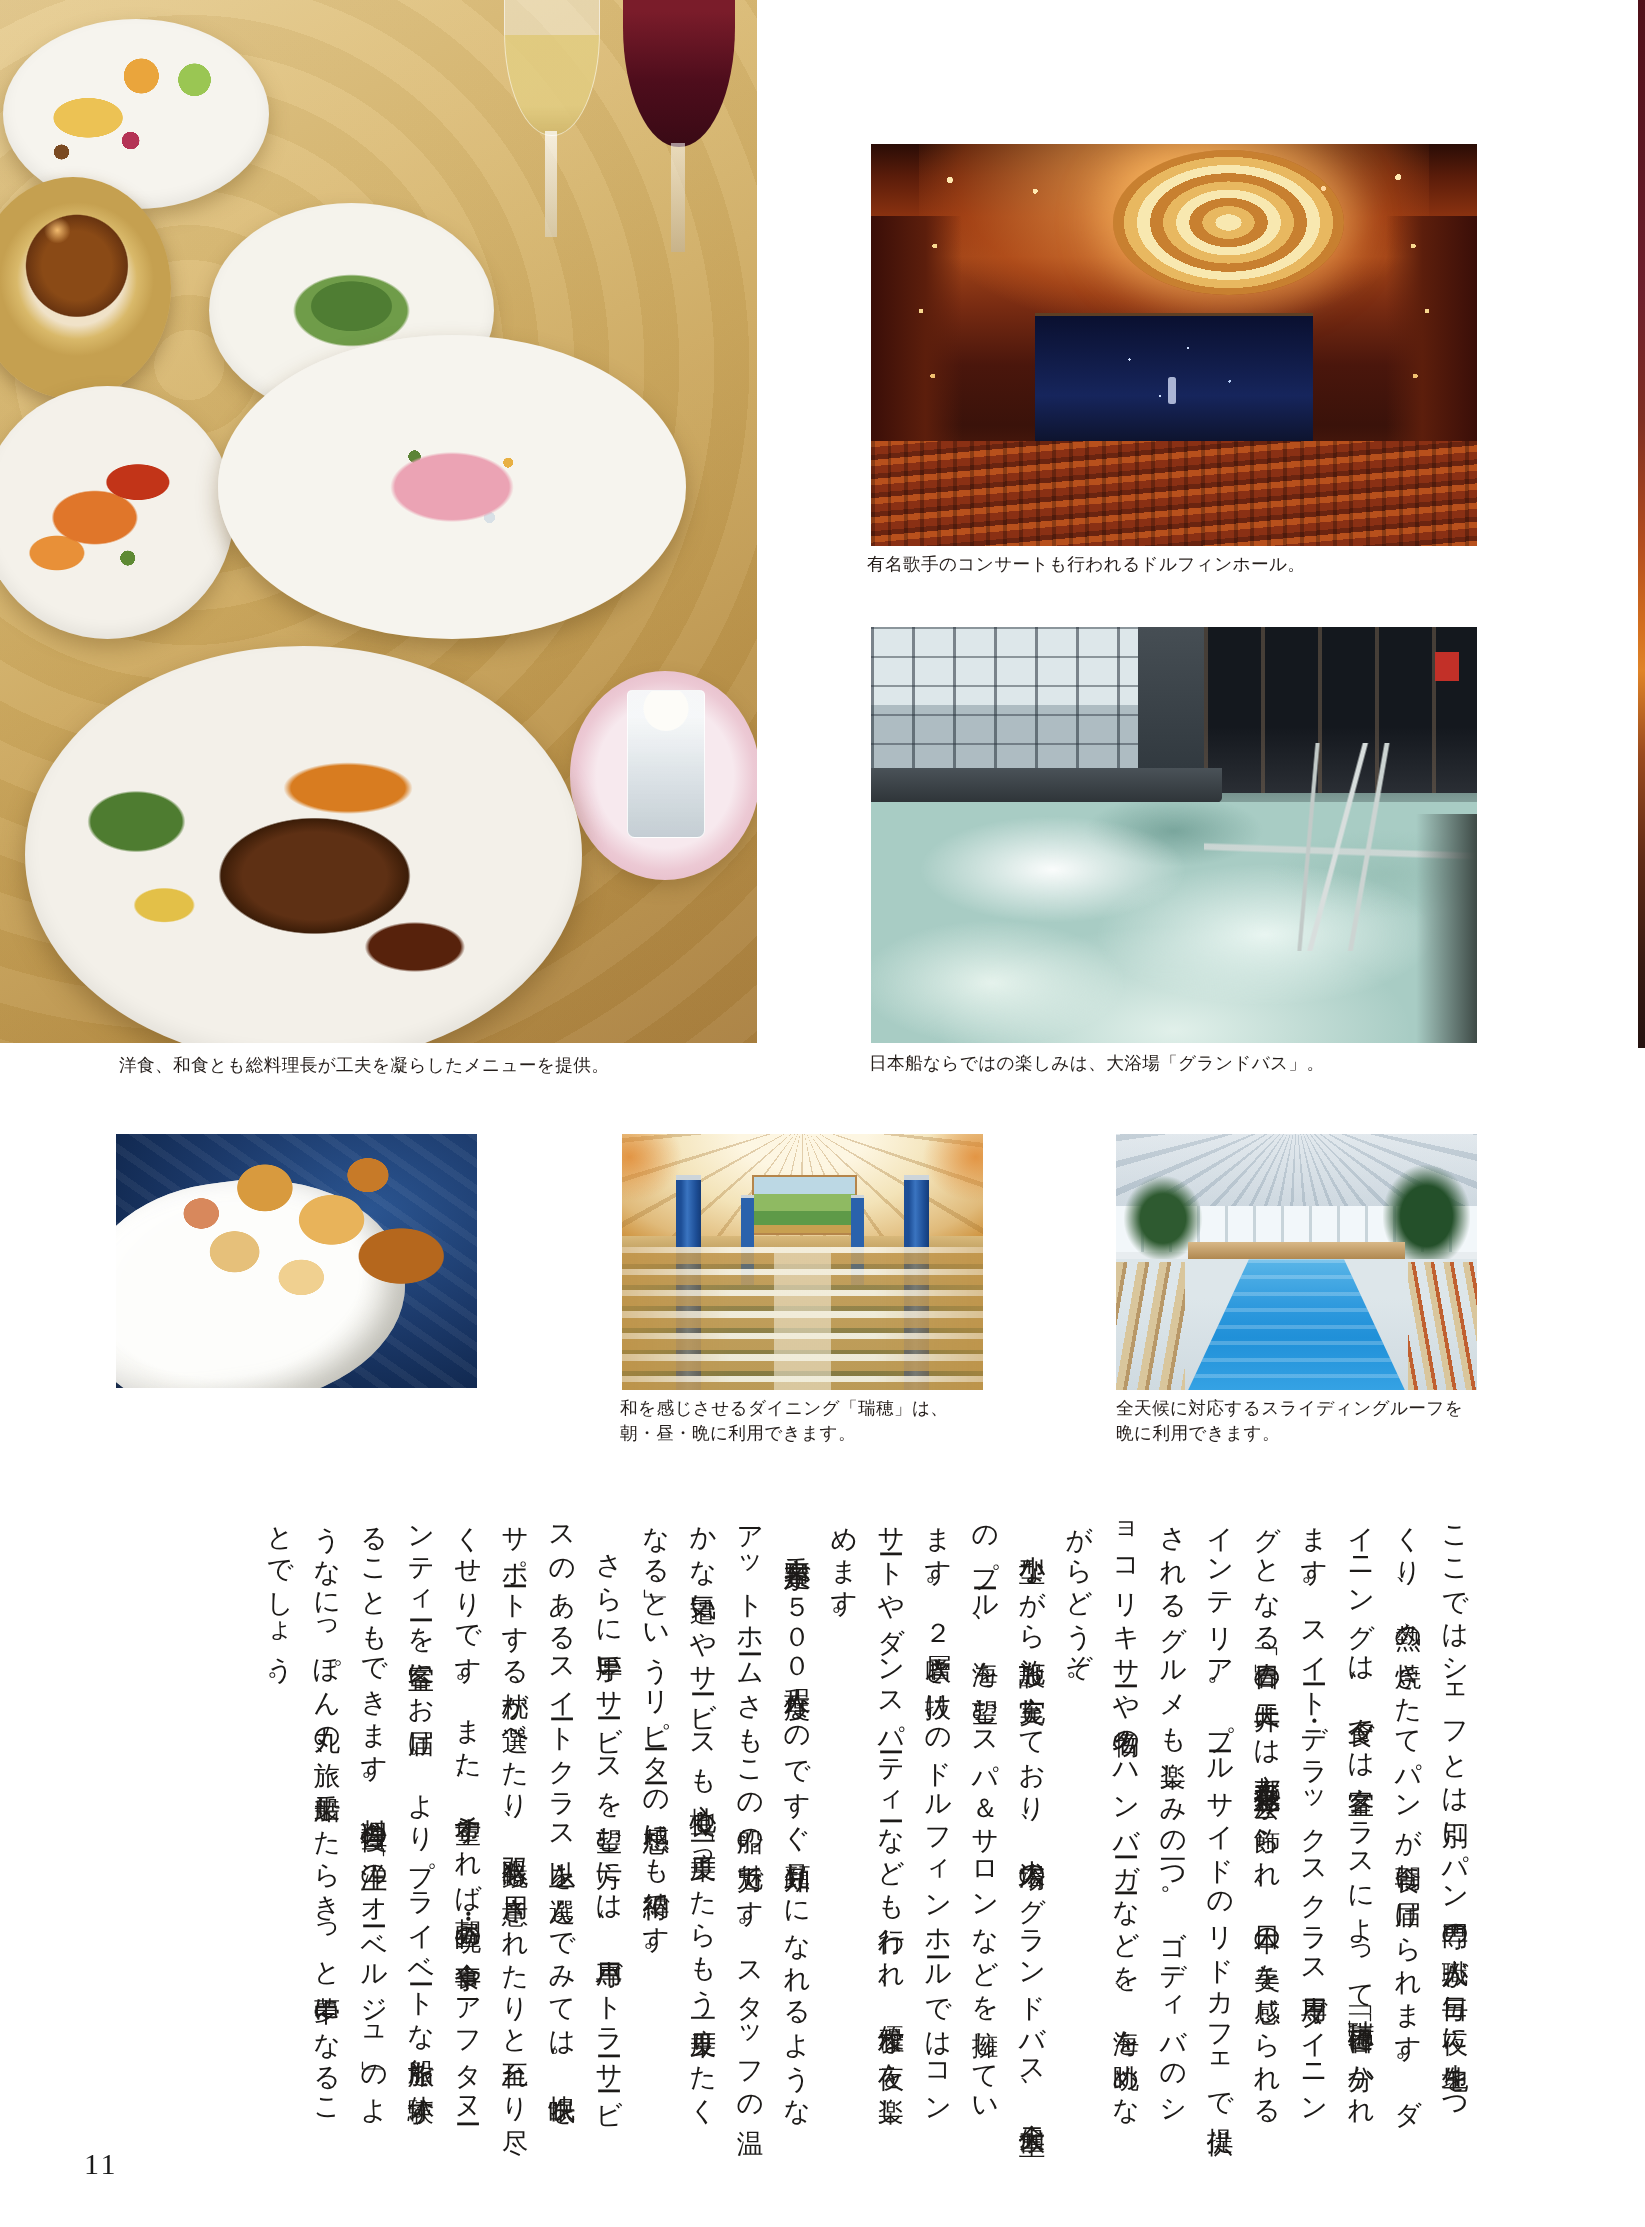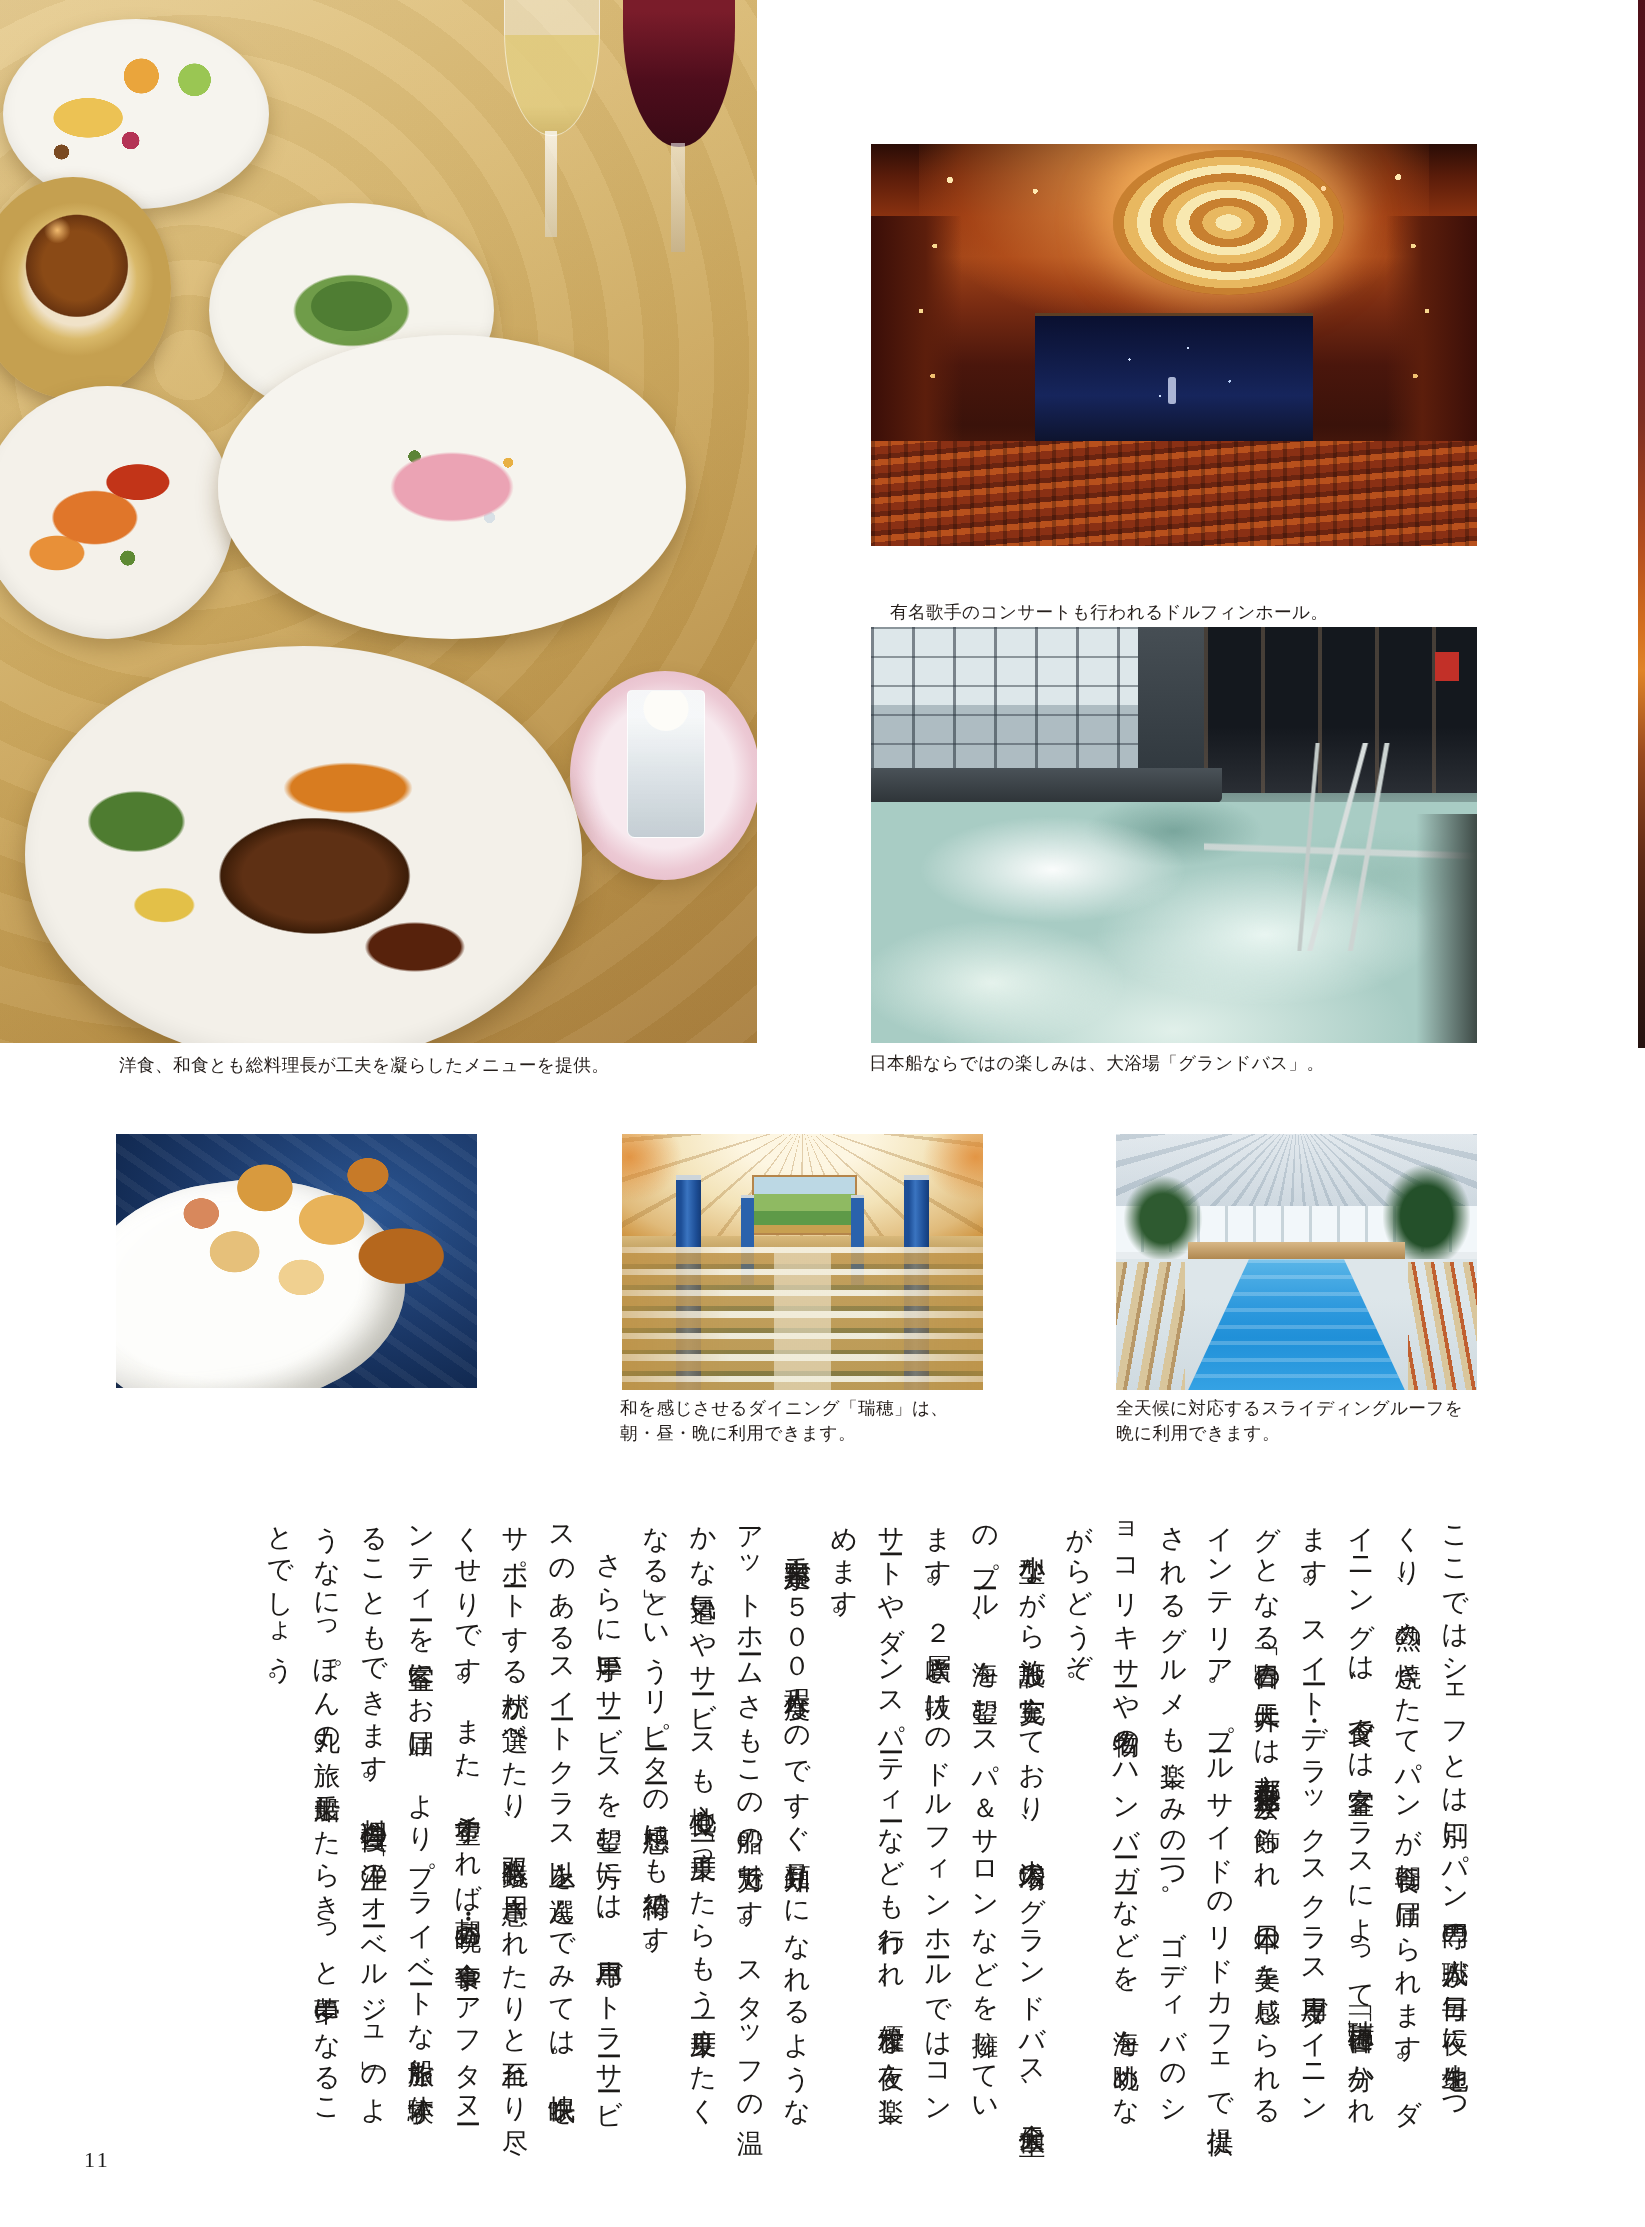--- a/index.html
+++ b/index.html
@@ -193,40 +193,40 @@
     background:repeating-linear-gradient(180deg,rgba(255,255,255,.22) 0 3.8px,transparent 3.8px 16.5px),
       linear-gradient(180deg,#5ab6e8 0%,#2f9ade 35%,#2090d8 60%,#35a2e4 100%);}
   .p-loungers-l{left:0;top:50%;width:19%;height:50%;
     background:repeating-linear-gradient(100deg,#d9c69c 0 7.6px,#b89868 7.6px 11.4px,transparent 11.4px 21.5px);}
   .p-loungers-r{left:81%;top:50%;width:19%;height:50%;
     background:repeating-linear-gradient(80deg,#d9c69c 0 6.3px,#c06030 6.3px 10px,transparent 10px 19px);}
 
   
   .caption{position:absolute;color:#251e1b;font-size:17.7px;line-height:25px;letter-spacing:0.3px;}
   .cap-food{left:119px;top:1053px;}
-  .cap-theater{left:890px;top:552px;margin-top:48px;}
+  .cap-theater{left:867px;top:552px;}
   .cap-bath{left:869px;top:1051px;}
   .cap-bread{left:120px;top:1396px;}
   .cap-dining{left:620px;top:1396px;}
   .cap-pool{left:1116px;top:1396px;}
 
   
   .article{position:absolute;left:128px;top:1508px;width:1350px;height:604px;
     writing-mode:vertical-rl;-webkit-writing-mode:vertical-rl;
     font-family:"Liberation Serif","DejaVu Serif",serif;
     font-size:26.6px;line-height:47px;letter-spacing:1.9px;color:#1c1a18;
     text-align:justify;}
   .article p{margin:0;padding:0;}
   .article p.indent{text-indent:1em;}
 
   
   .edge-strip{position:absolute;right:0;top:0;width:7.6px;height:1048px;
     background:linear-gradient(180deg,#4f1019 0%,#5c1722 15%,#6d1f2c 28%,#7e2e22 40%,#b34d1e 52%,#d4701f 60%,#e08428 64%,#9a4a1e 72%,#5f2a16 82%,#371a12 92%,#241210 100%);}
   .page-number{position:absolute;left:84px;top:2147px;
-    font-family:"Liberation Serif","DejaVu Serif",serif;font-size:22px;color:#1a1a1a;letter-spacing:2.5px;}
+    font-family:"Liberation Serif","DejaVu Serif",serif;font-size:30px;color:#1a1a1a;letter-spacing:2.5px;}
 </style>
 </head>
 <body>
 
 <div class="page">
 
   <div class="photo food">
     <div class="f-sweets"></div>
     <div class="f-brioche"></div>
     <div class="f-salad"></div>

